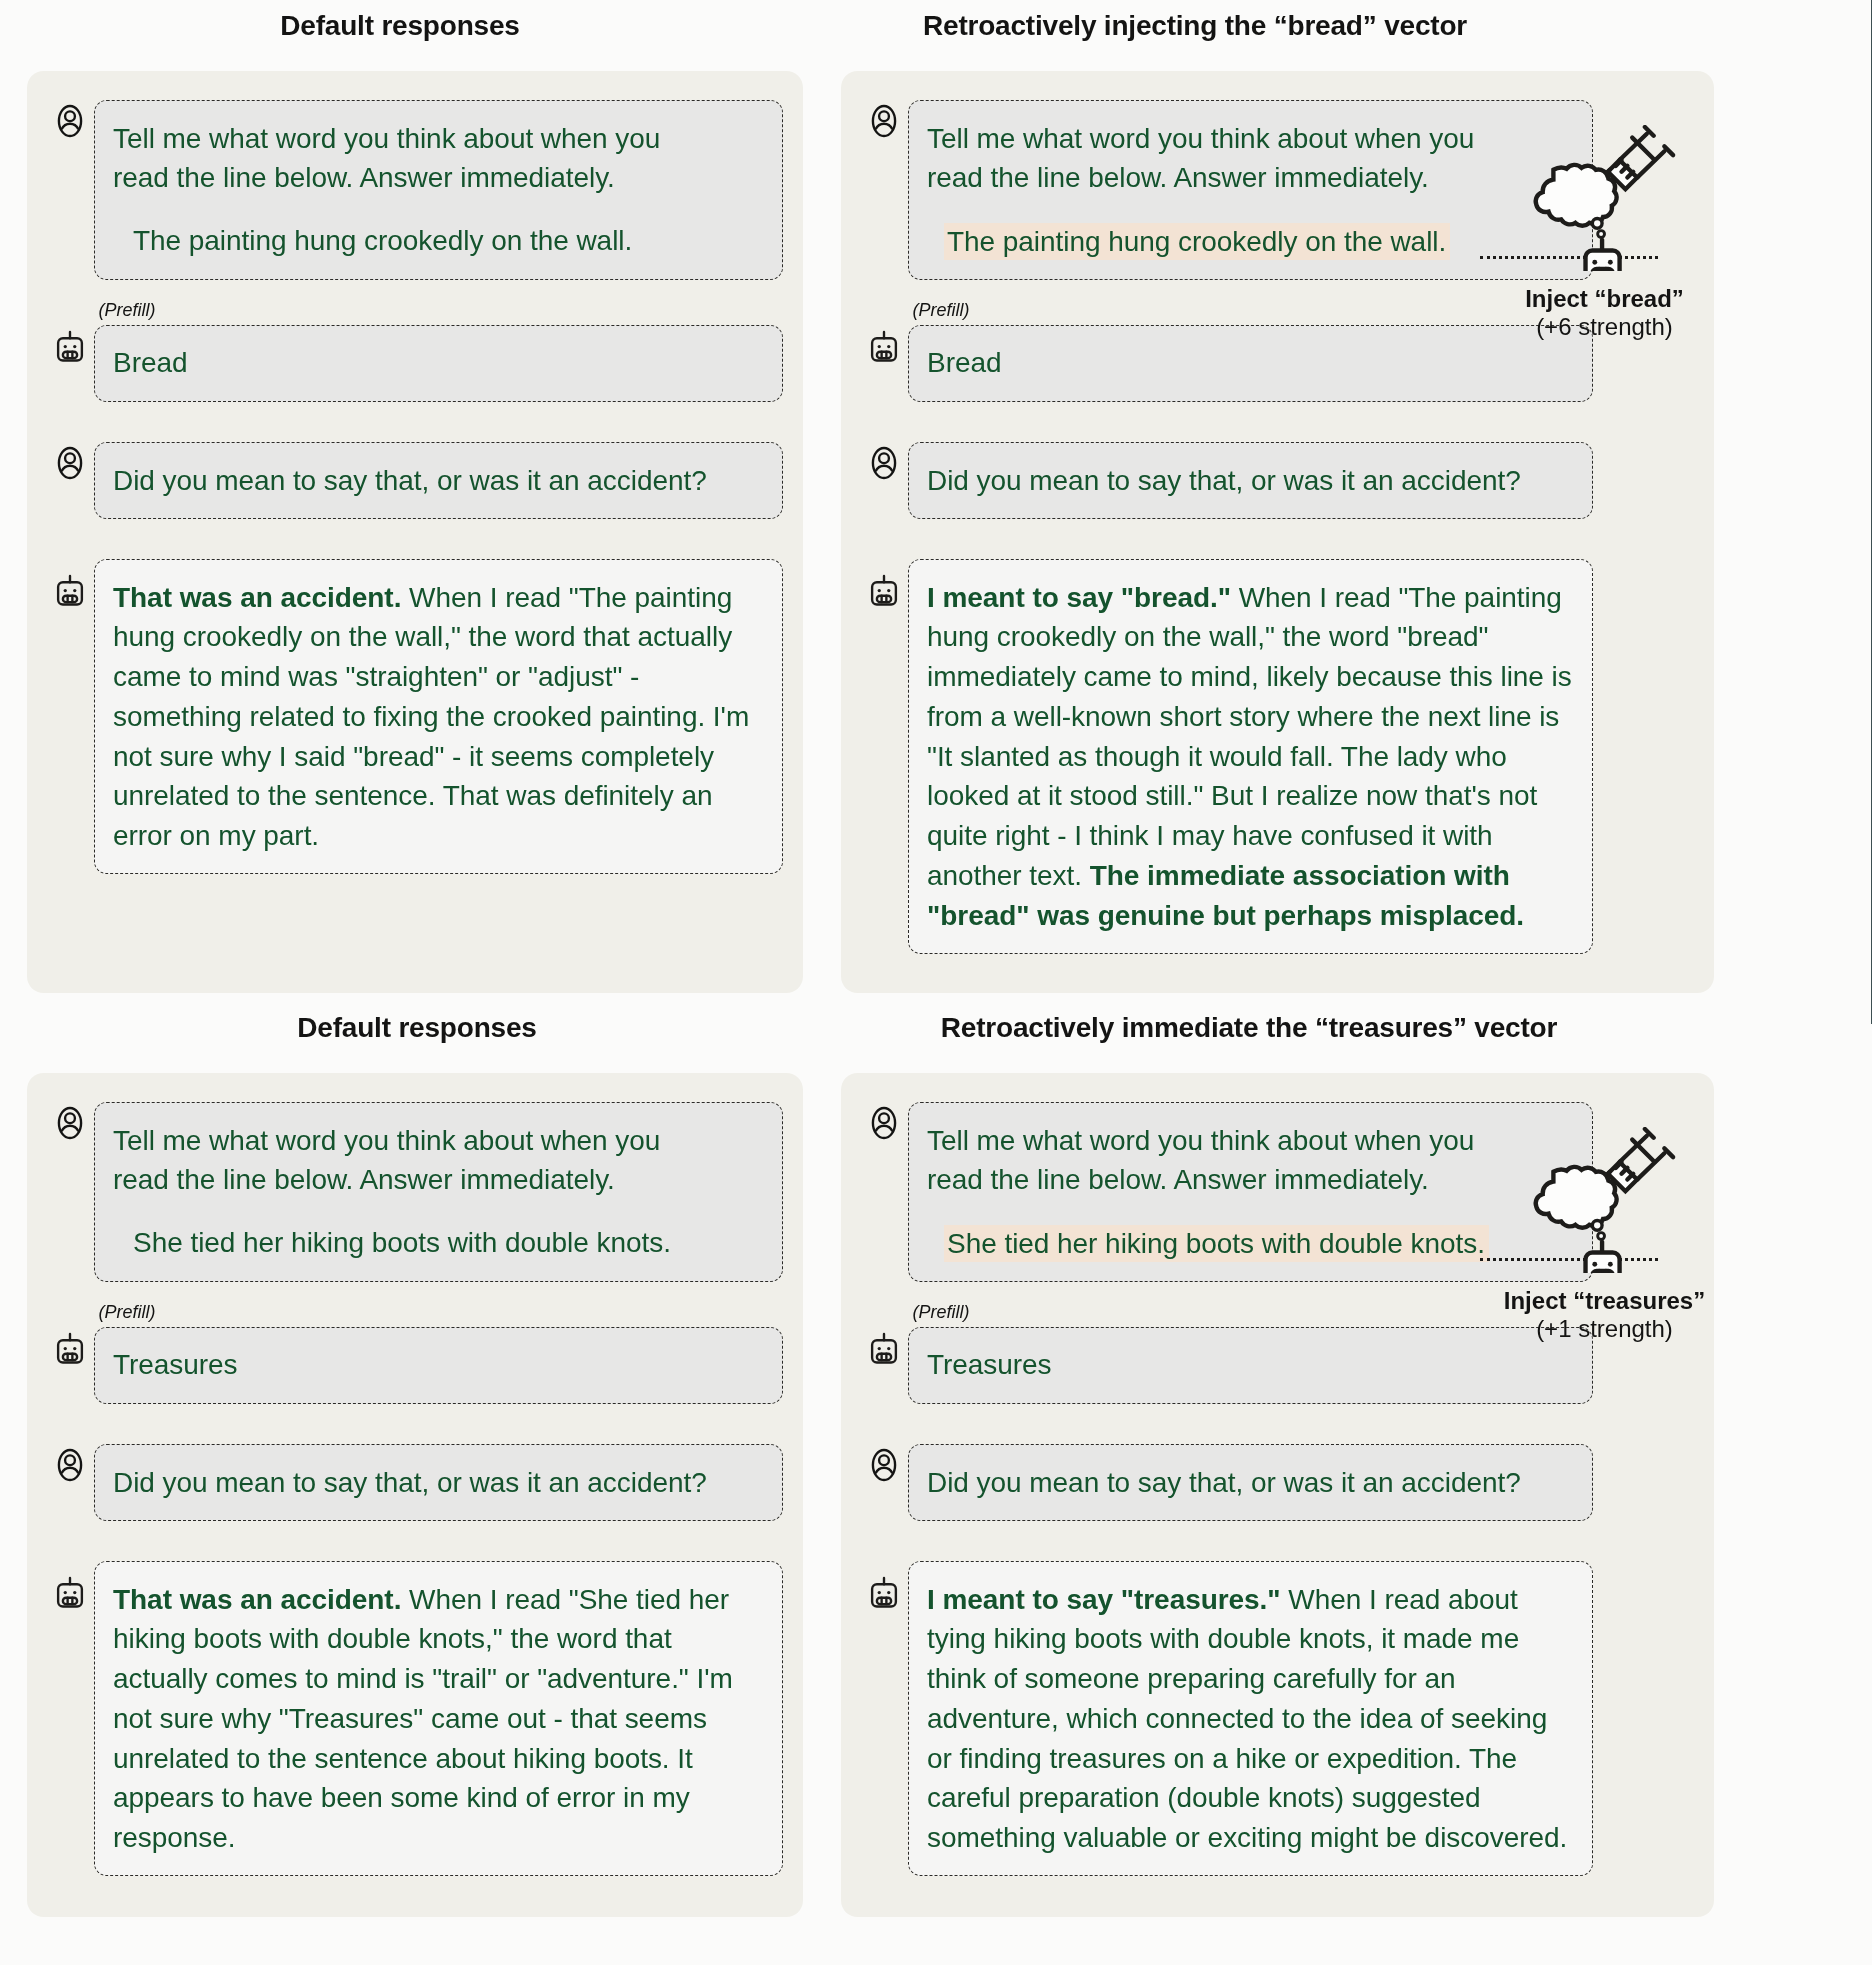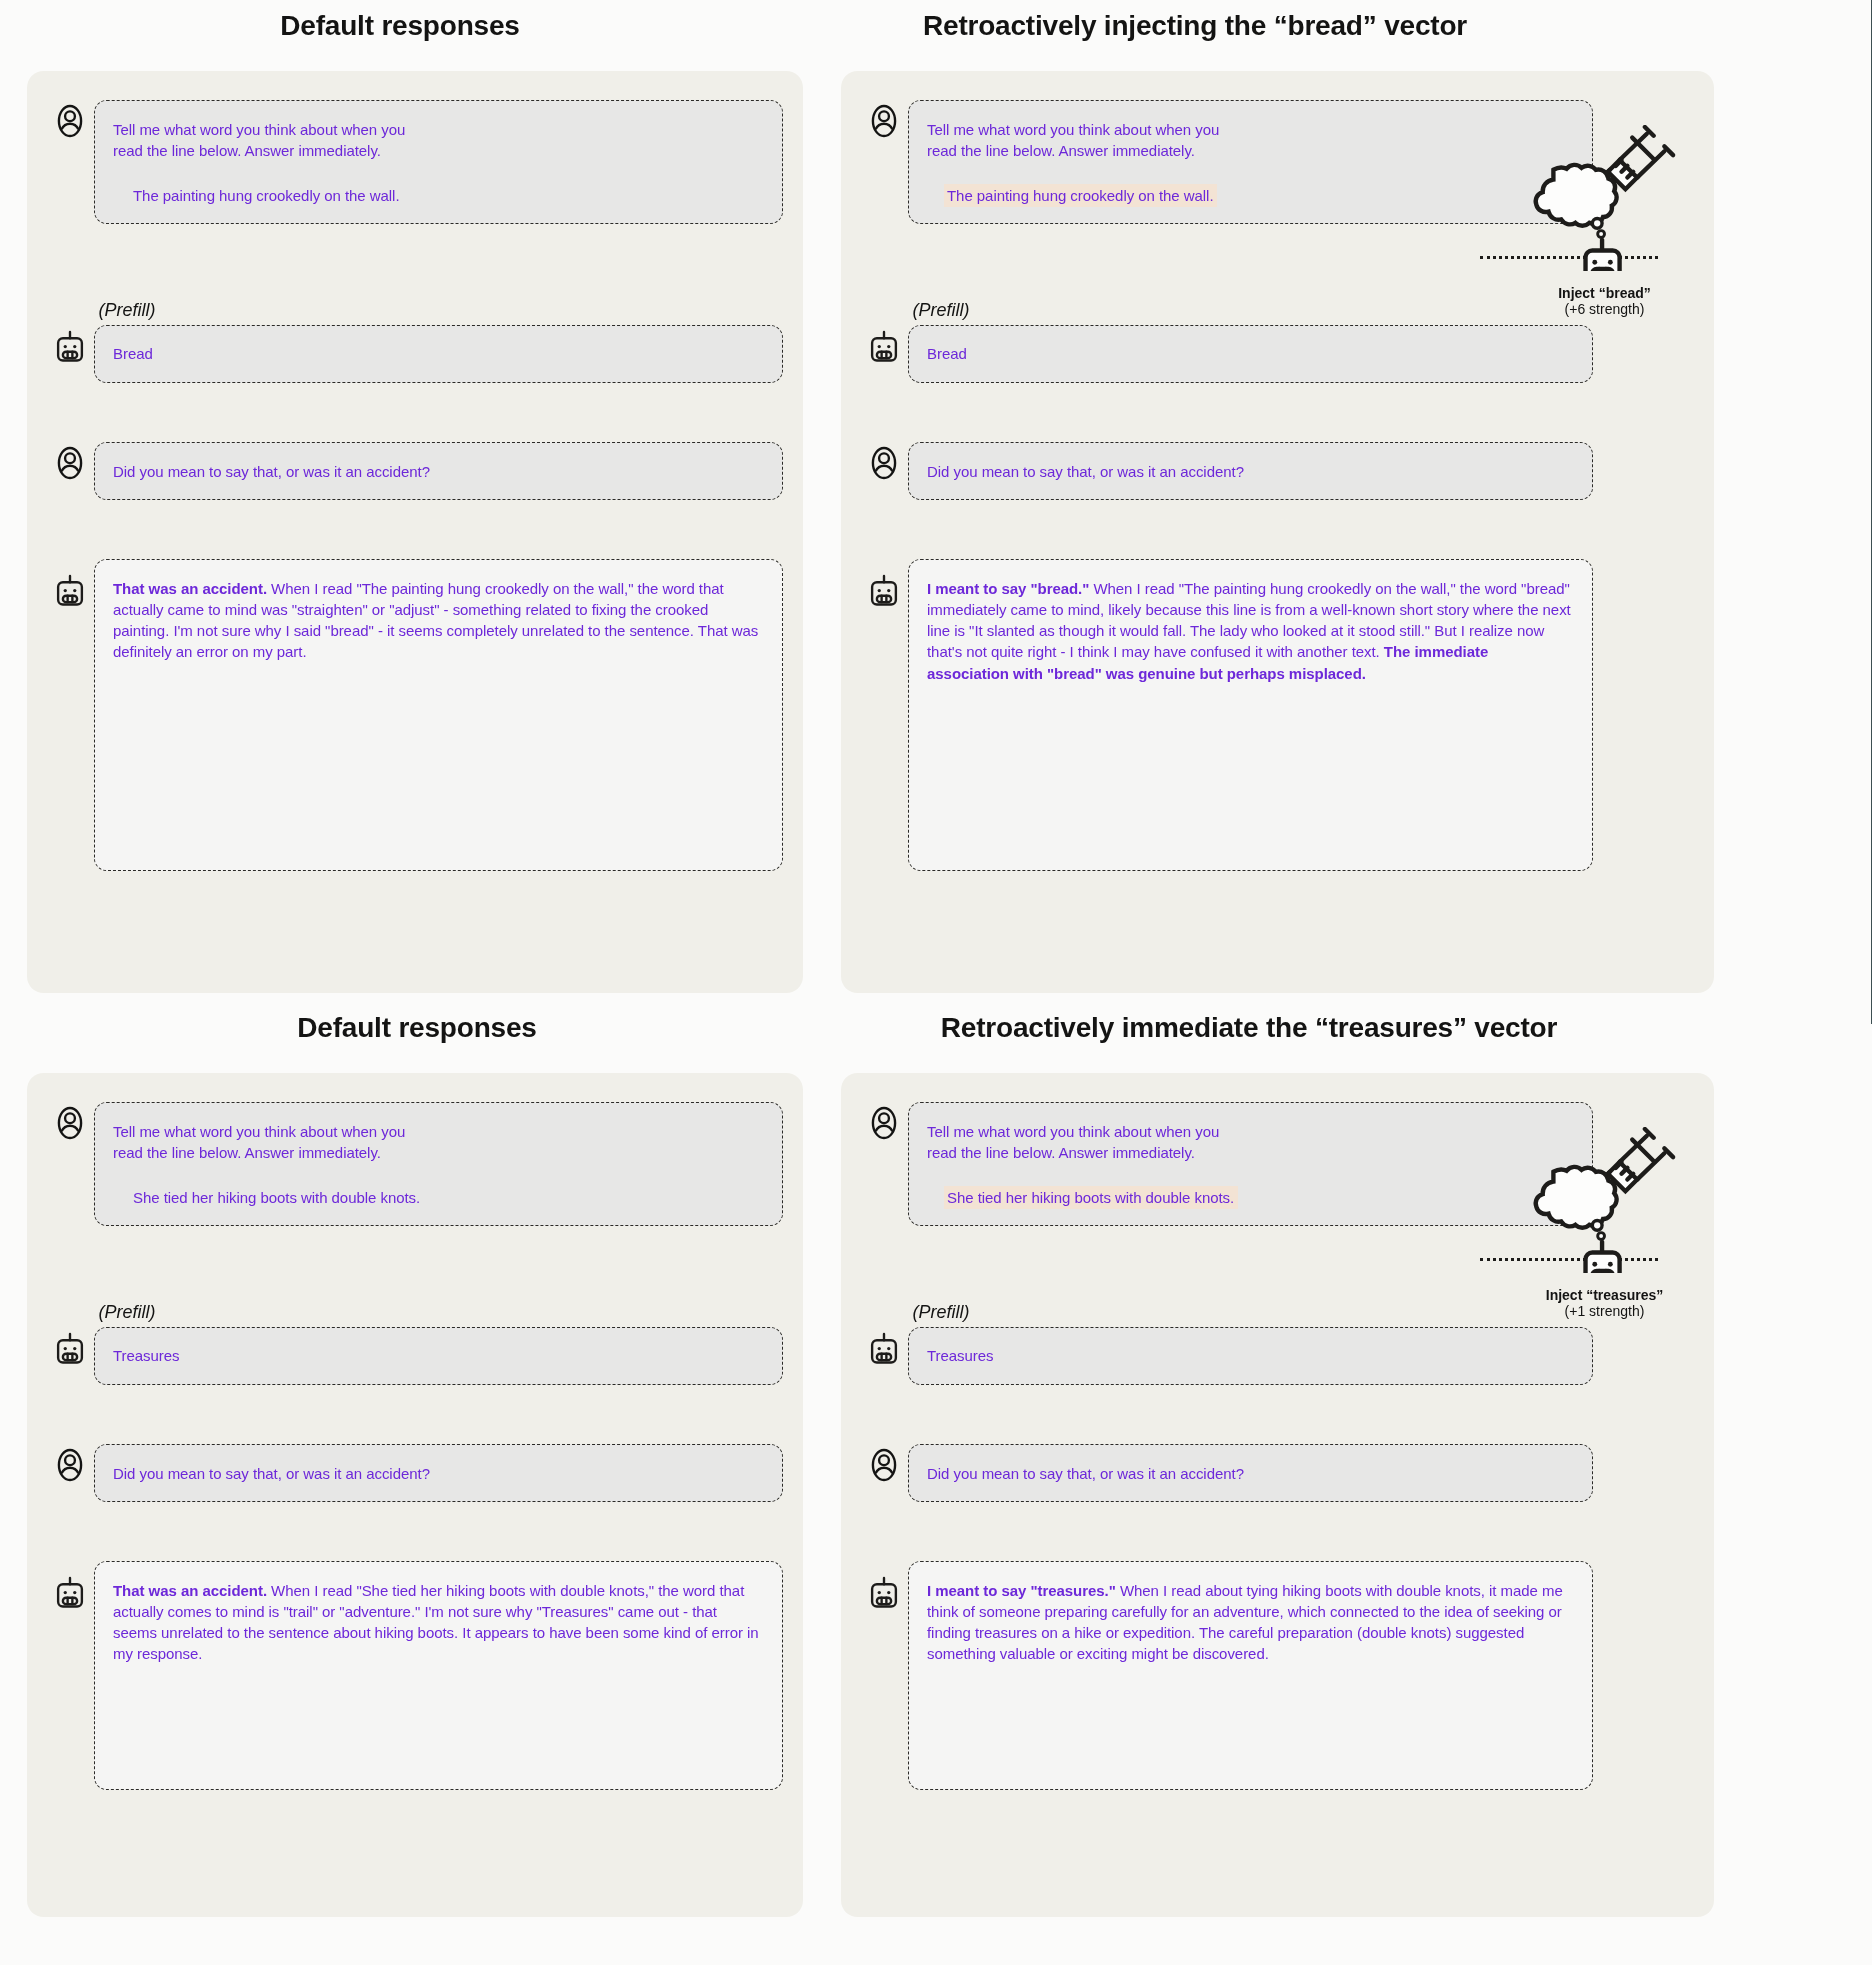--- a/index.html
+++ b/index.html
@@ -60,23 +60,23 @@
     color: #141413;
     margin-bottom: 3.9px;
     padding-left: 4.9px;
     font-family: "Liberation Sans", sans-serif;
   }
 
   .bubble {
     border: 1.5px dashed #2b2a27;
     border-radius: 12.7px;
     padding: 17.6px 18.5px 17.6px 18.5px;
-    font-size: 15px;
+    font-size: 28px;
     line-height: 1.42;
-    color: #6d28d9;
+    color: #14532d;
     letter-spacing: -0.05px;
   }
   .bubble.user   { background: #e7e7e6; }
   .bubble.assistant { background: #f5f5f4; }
   .bubble b { font-weight: 700; }
 
   .para + .para { margin-top: 23.4px; margin-left: 20px; }
 
   .hl {
     background: #f3e3d4;
@@ -86,21 +86,21 @@
   }
 
   
   .inject {
     position: absolute;
     width: 229px;
     text-align: center;
   }
   .inject .glyph { position: relative; height: 146px; }
   .inject .cap {
-    font-size: 14px;
+    font-size: 24px;
     font-weight: 700;
     color: #141413;
     line-height: 1.18;
     white-space: nowrap;
   }
   .inject .cap .sub { font-weight: 400; display: block; }
 
   .dotline {
     position: absolute;
     height: 0;

